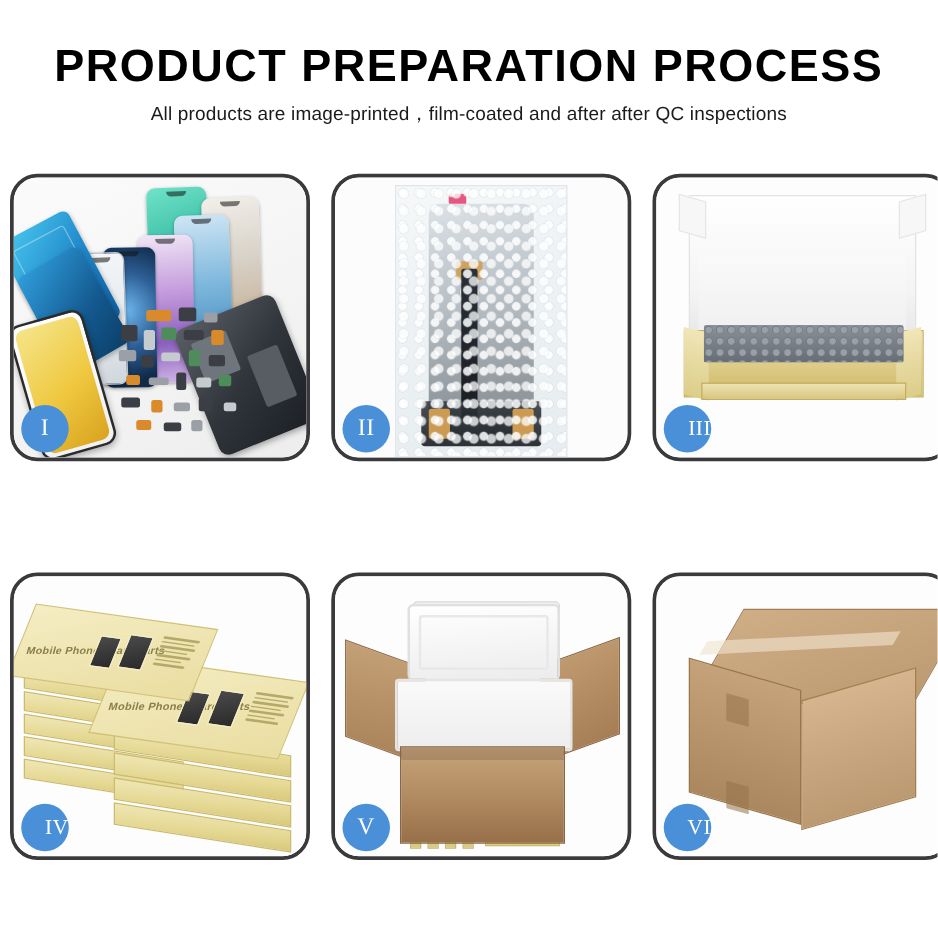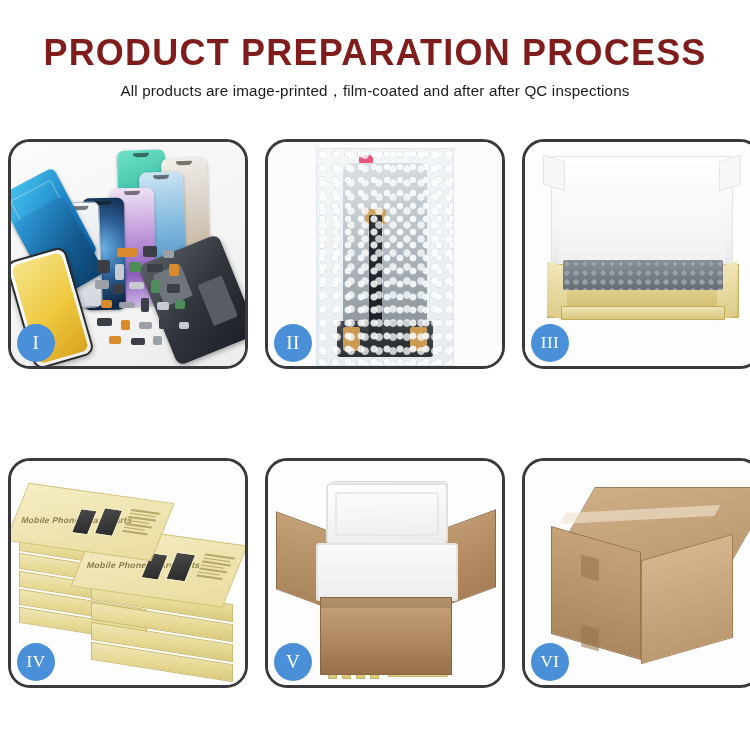--- a/index.html
+++ b/index.html
@@ -10,21 +10,21 @@
     overflow: hidden;
   }
   .page { position: relative; width: 750px; height: 750px; background: #fff; }
 
   
   .header { padding-top: 34px; text-align: center; }
   .title {
     font-size: 36px;
     font-weight: 700;
     letter-spacing: 1.2px;
-    color: #7f1d1d;
+    color: #000000;
     line-height: 1.06;
     white-space: nowrap;
   }
   .subtitle {
     margin-top: 9px;
     font-size: 15.2px;
     font-weight: 400;
     color: #1b1b1b;
     letter-spacing: .15px;
     white-space: nowrap;
@@ -64,21 +64,21 @@
     border-radius: 50%;
     background: #4a90d9;
     color: #ffffff;
     font-family: "Liberation Serif", serif;
     font-size: 19px;
     line-height: 38px;
     text-align: center;
     letter-spacing: .5px;
     z-index: 40;
   }
-  .badge.wide { font-size: 17px; }
+  .badge.wide { font-size: 17px; text-align: right; }
 
   
   .p1 { background: linear-gradient(155deg,#fbfbfb 0%,#f4f4f4 55%,#ededed 100%); }
   .scr {
     position: absolute;
     border-radius: 7px;
     box-shadow: 0 1px 3px rgba(0,0,0,.35);
   }
   .s-a { left: 108px; top: 8px;  width: 48px; height: 128px;
          background: linear-gradient(160deg,#6fe3c8,#3fc0a8 35%,#7fe0d0 70%,#cfe9e0);

